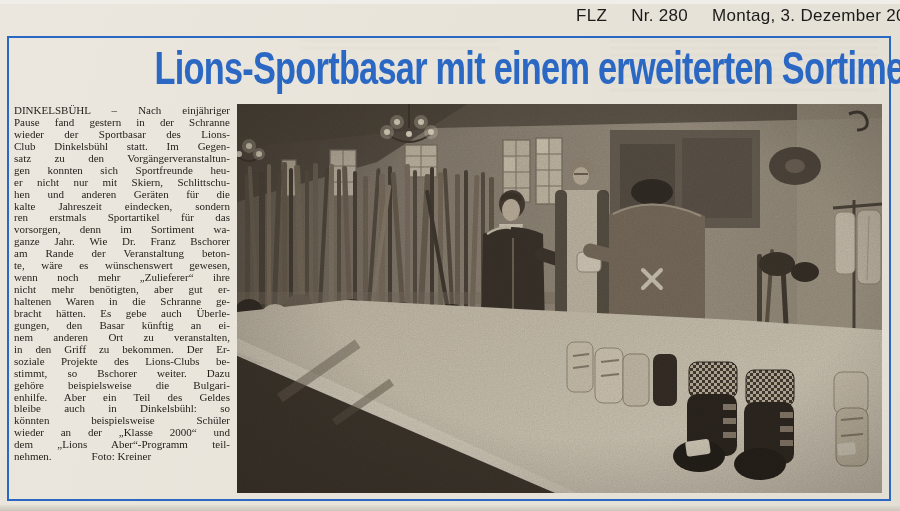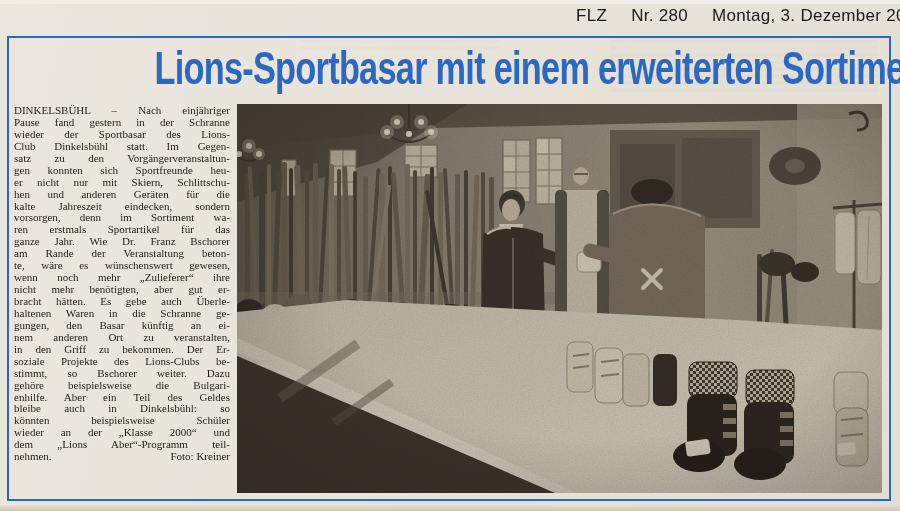--- a/index.html
+++ b/index.html
@@ -38,21 +38,21 @@
     display:inline-block; transform:scaleX(.73); transform-origin:center;
     letter-spacing:-1px; white-space:nowrap;
   }
   .body-column{
     position:absolute; left:14px; top:105px; width:216px;
     font-family:"Liberation Serif",serif; font-size:11px; line-height:11.95px;
     color:var(--ink,#211d18);
   }
   .tline{height:11.95px; overflow:hidden; text-align:justify;}
   .tline::after{content:""; display:inline-block; width:100%; height:0;}
-  .lastline{display:flex; justify-content:space-between; height:12.5px;gap:40px;}
+  .lastline{display:flex; height:12.5px;gap:40px;}
   .photo{
     position:absolute; left:237px; top:104px; width:645px; height:389px;
     box-shadow:0 0 0 1px rgba(60,52,42,.35) inset;
   }
   .photo svg{display:block; width:645px; height:389px;}
 </style>
 </head>
 <body>
 
 <div class="page">
@@ -74,29 +74,29 @@
     <div>
         <div class="tline">DINKELSBÜHL – Nach einjähriger</div>
         <div class="tline">Pause fand gestern in der Schranne</div>
         <div class="tline">wieder der Sportbasar des Lions-</div>
         <div class="tline">Club Dinkelsbühl statt. Im Gegen-</div>
         <div class="tline">satz zu den Vorgängerveranstaltun-</div>
         <div class="tline">gen konnten sich Sportfreunde heu-</div>
         <div class="tline">er nicht nur mit Skiern, Schlittschu-</div>
         <div class="tline">hen und anderen Geräten für die</div>
         <div class="tline">kalte Jahreszeit eindecken, sondern</div>
+        <div class="tline">ren erstmals Sportartikel für das</div>
         <div class="tline">vorsorgen, denn im Sortiment wa-</div>
-        <div class="tline">ren erstmals Sportartikel für das</div>
         <div class="tline">ganze Jahr. Wie Dr. Franz Bschorer</div>
         <div class="tline">am Rande der Veranstaltung beton-</div>
         <div class="tline">te, wäre es wünschenswert gewesen,</div>
         <div class="tline">wenn noch mehr „Zulieferer“ ihre</div>
         <div class="tline">nicht mehr benötigten, aber gut er-</div>
+        <div class="tline">haltenen Waren in die Schranne ge-</div>
         <div class="tline">bracht hätten. Es gebe auch Überle-</div>
-        <div class="tline">haltenen Waren in die Schranne ge-</div>
         <div class="tline">gungen, den Basar künftig an ei-</div>
         <div class="tline">nem anderen Ort zu veranstalten,</div>
         <div class="tline">in den Griff zu bekommen. Der Er-</div>
         <div class="tline">soziale Projekte des Lions-Clubs be-</div>
         <div class="tline">stimmt, so Bschorer weiter. Dazu</div>
         <div class="tline">gehöre beispielsweise die Bulgari-</div>
         <div class="tline">enhilfe. Aber ein Teil des Geldes</div>
         <div class="tline">bleibe auch in Dinkelsbühl: so</div>
         <div class="tline">könnten beispielsweise Schüler</div>
         <div class="tline">wieder an der „Klasse 2000“ und</div>

